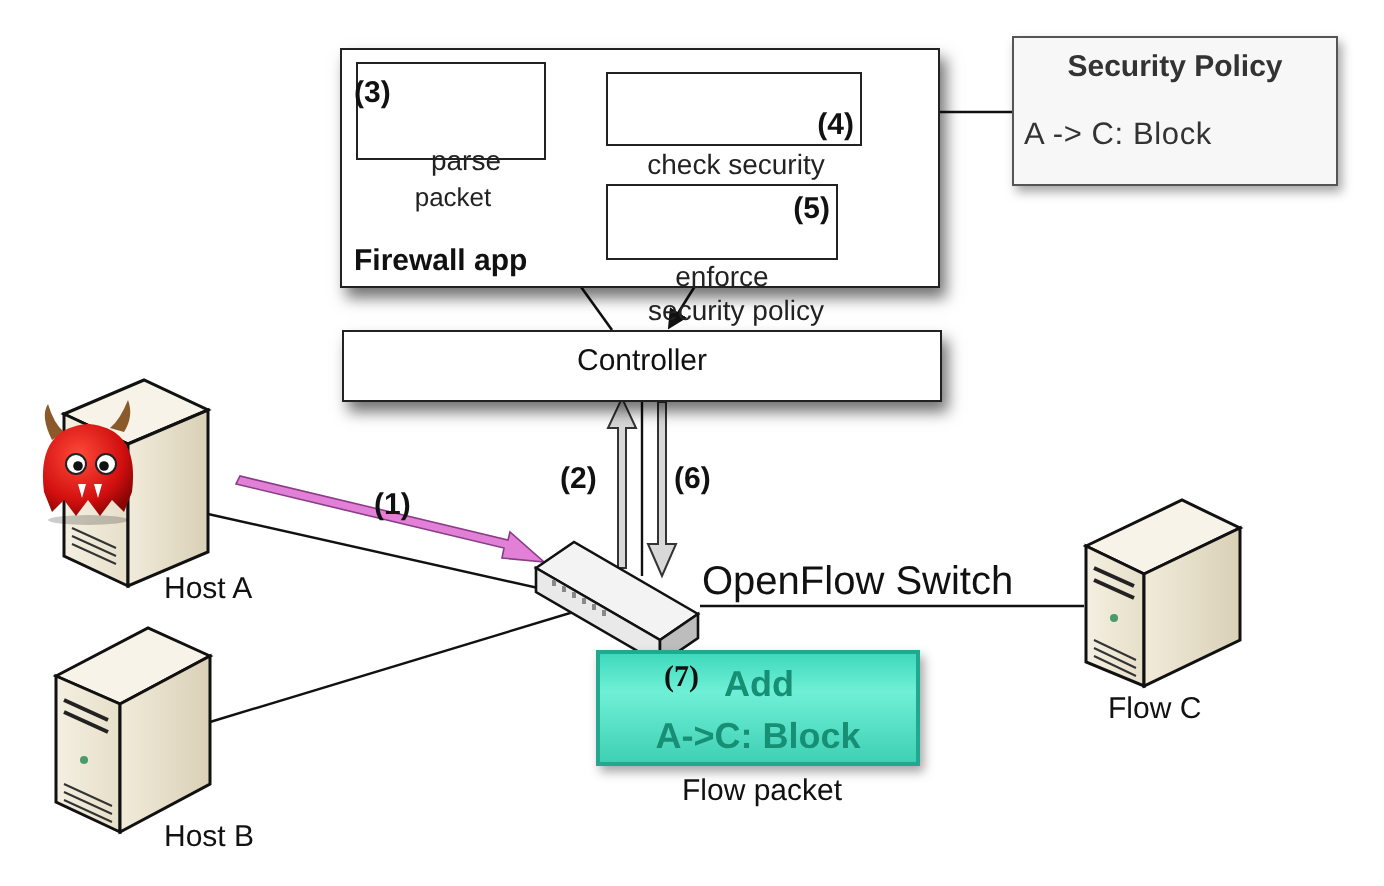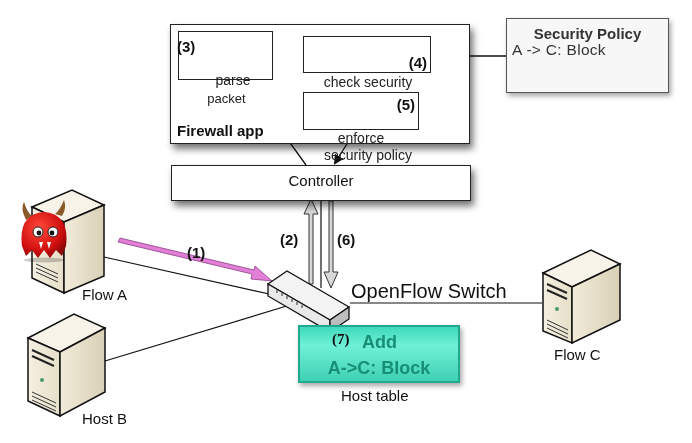--- a/index.html
+++ b/index.html
@@ -155,35 +155,35 @@
 </div>
 
 <div id="enforce-box" class="box">
   <span class="step" style="left:12px; top:1px; width:90px;">enforce</span>
   <span class="num abs" style="right:3px; top:3px;">(5)</span>
   <span class="step" style="left:0; top:18px; width:128px;">security policy</span>
 </div>
 
 <div id="policy-box" class="abs">
   <div id="policy-title">Security Policy</div>
-  <div class="policy-rule" style="top:22px;">A -&gt; C: Block</div>
+  <div class="policy-rule" style="top:40px;">A -&gt; C: Block</div>
 </div>
 
 <div id="controller-box" class="box shadow">
   <span id="controller-label">Controller</span>
 </div>
 
 <span class="num-label" style="left:187px; top:244px;">(1)</span>
 <span class="num-label" style="left:280px; top:231px;">(2)</span>
 <span class="num-label" style="left:337px; top:231px;">(6)</span>
 
 <span class="label" style="left:351px; top:280px; font-size:20px;">OpenFlow Switch</span>
 
 <div id="flow-box" class="abs">
   <span id="flow-num">(7)</span>
   <span id="flow-add">Add</span>
   <div id="flow-rule">A-&gt;C: Block</div>
 </div>
-<span class="label" style="left:341px; top:387px;">Host table</span>
+<span class="label" style="left:341px; top:387px;">Flow packet</span>
 
-<span class="label" style="left:82px; top:286px;">Flow A</span>
+<span class="label" style="left:82px; top:286px;">Host A</span>
 <span class="label" style="left:82px; top:410px;">Host B</span>
 <span class="label" style="left:554px; top:346px;">Flow C</span>
 
 </body></html>

